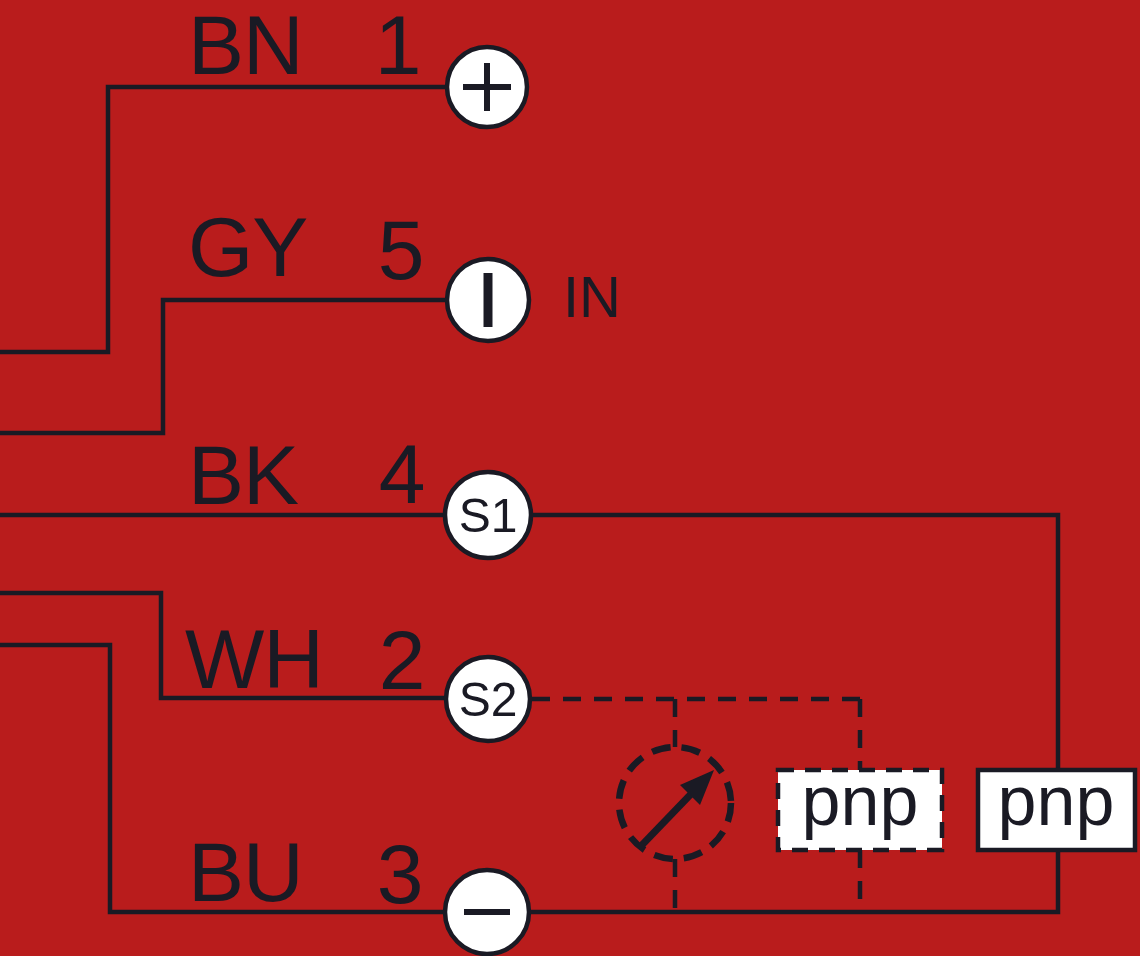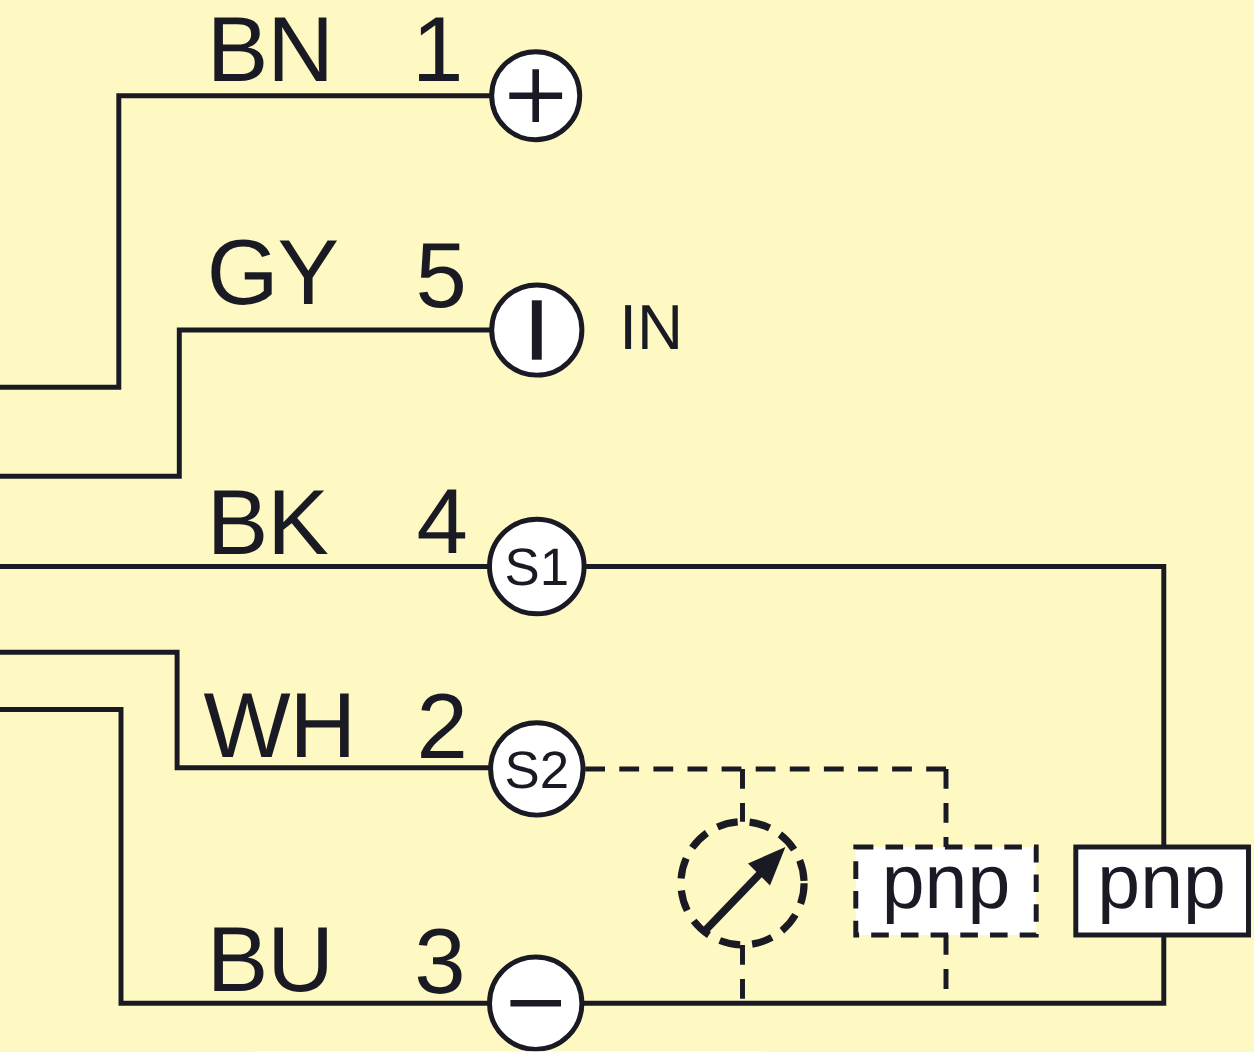--- a/index.html
+++ b/index.html
@@ -4,21 +4,21 @@
 <style>
   html, body {
     margin: 0;
     padding: 0;
     background: #ffffff;
   }
   .stage {
     position: relative;
     width: 1140px;
     height: 956px;
-    background: #fef9c3;
+    background: #b91c1c;
     font-family: "Liberation Sans", sans-serif;
   }
   svg { display: block; }
   .wire {
     fill: none;
     stroke: #1a1a24;
     stroke-width: 4.5;
     stroke-linejoin: miter;
   }
   .wire-dashed {

